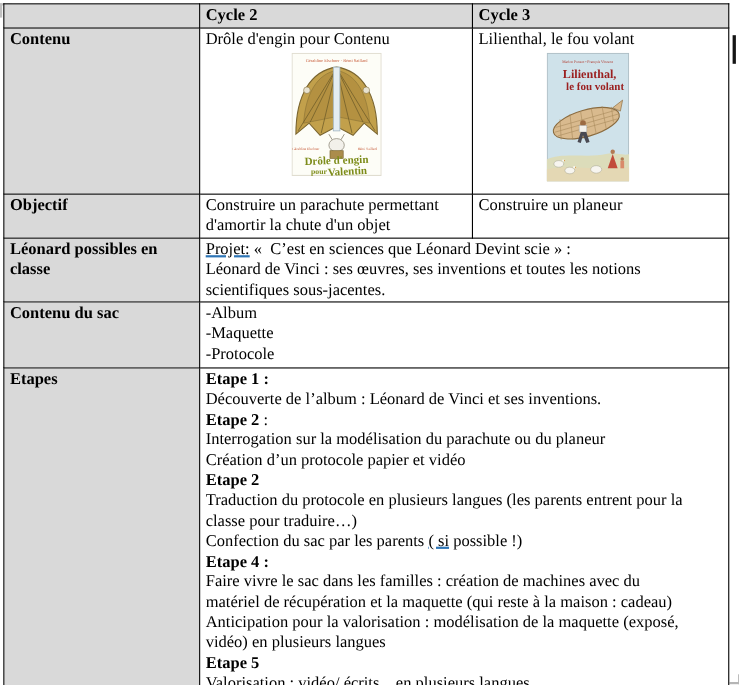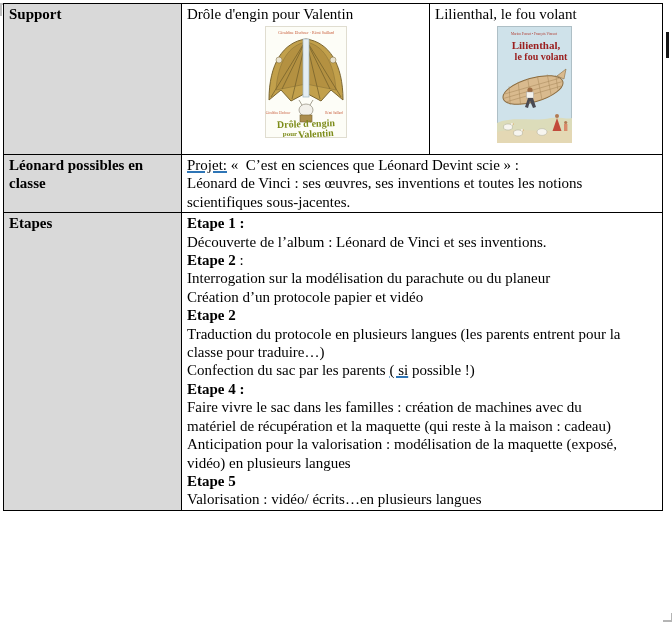--- a/index.html
+++ b/index.html
@@ -33,25 +33,30 @@
 <div id="artifact-br" class="artifact"></div>
 
 <table class="doc">
   <colgroup>
     <col style="width:178px">
       <col style="width:248px">
       <col style="width:233px">
   </colgroup>
 
   <tbody>
+      <tr>
+    <td class="shaded" style="height:19px"></td>
+    <td class="shaded colhead">Cycle 2</td>
+    <td class="shaded colhead">Cycle 3</td>
+  </tr>
 
   <tr>
-    <td class="shaded rowlabel" style="height:148px">Support</td>
+    <td class="shaded rowlabel" style="height:148px">Contenu</td>
     <td>
-      <div>Drôle d'engin pour Valentin</div>
+      <div>Drôle d'engin pour Contenu</div>
       <svg class="cover cover1" width="82" height="112" viewBox="0 0 82 112">
         <rect x="0.5" y="0.5" width="81" height="111" fill="#fdfdf7" stroke="#e0ddd0"></rect>
         <text x="41" y="8" font-size="4" fill="#c75b39" text-anchor="middle">Géraldine Elschner · Rémi Saillard</text>
         <g>
           <path d="M41,13 C18,16 4,38 4,74 L16,64 L26,75 L41,67 L56,75 L66,64 L78,74 C78,38 64,16 41,13 Z" fill="#c2a04b" stroke="#7a6530" stroke-width="1"></path>
           <path d="M41,16 C24,19 13,36 11,64 L41,58 L71,64 C69,36 58,19 41,16 Z" fill="#b08d3e" stroke="#7a6530" stroke-width="0.6" opacity="0.75"></path>
           <g stroke="#6f5c28" stroke-width="0.7">
             <line x1="41" y1="14" x2="6" y2="71"></line>
                 <line x1="41" y1="14" x2="17" y2="63"></line>
             <line x1="41" y1="14" x2="27" y2="73"></line>
@@ -116,30 +121,43 @@
               <circle cx="26.2" cy="104" r="0.5" fill="#d98a2b"></circle>
           <path d="M60,92 l-4.5,13 h9 z" fill="#c24a3a"></path>
           <circle cx="60" cy="90" r="2" fill="#b27a52"></circle>
           <rect x="67" y="98" width="3.4" height="7" fill="#d98a6a"></rect>
           <circle cx="68.7" cy="96.5" r="1.6" fill="#b27a52"></circle>
         </g>
       </svg>
     </td>
   </tr>
 
+  <tr>
+    <td class="shaded rowlabel" style="height:36px">Objectif</td>
+    <td>Construire un parachute permettant d'amortir la chute d'un objet</td>
+    <td>Construire un planeur</td>
+  </tr>
 
   <tr>
     <td class="shaded rowlabel" style="height:55px">Léonard possibles en classe</td>
     <td colspan="2">
       <div class="ln"><span class="blue-underline">Projet:</span><span> «&nbsp; C’est en sciences que Léonard Devint scie&nbsp;»&nbsp;:</span></div>
       <div class="ln">Léonard de Vinci : ses œuvres, ses inventions et toutes les notions</div>
       <div class="ln">scientifiques sous-jacentes.</div>
     </td>
   </tr>
 
+  <tr>
+    <td class="shaded rowlabel" style="height:57px">Contenu du sac</td>
+    <td colspan="2">
+      <div class="ln">-Album</div>
+      <div class="ln">-Maquette</div>
+      <div class="ln">-Protocole</div>
+    </td>
+  </tr>
 
   <tr>
     <td class="shaded rowlabel" style="height:293px">Etapes</td>
     <td colspan="2">
       <div class="ln"><span class="etape-head">Etape 1 :</span></div>
       <div class="ln">Découverte de l’album : Léonard de Vinci et ses inventions.</div>
       <div class="ln"><span class="etape-head">Etape 2</span><span> :</span></div>
       <div class="ln">Interrogation sur la modélisation du parachute ou du planeur</div>
       <div class="ln">Création d’un protocole papier et vidéo</div>
       <div class="ln"><span class="etape-head">Etape 2</span></div>

